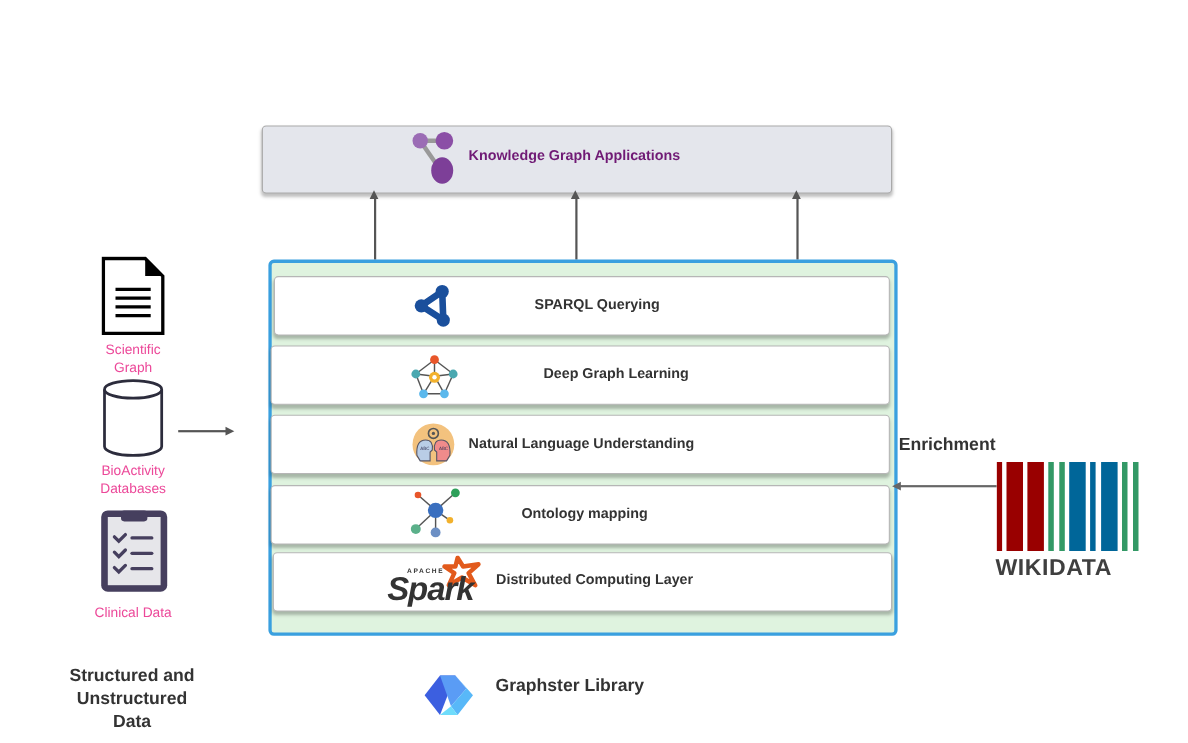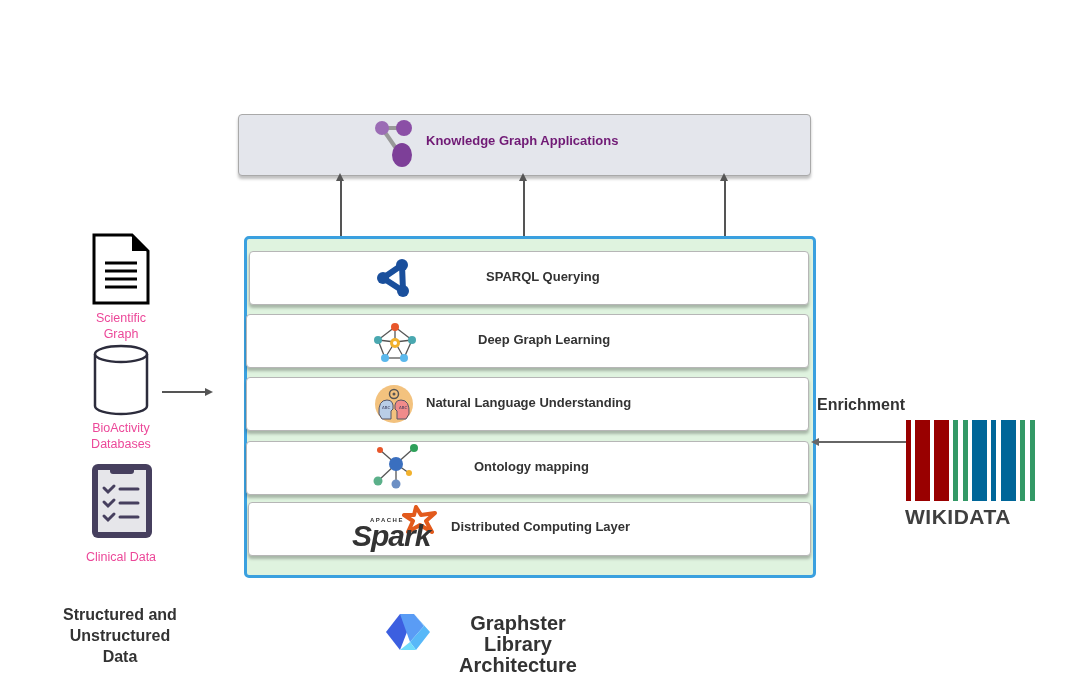--- a/index.html
+++ b/index.html
@@ -65,21 +65,21 @@
     content: ""; position: absolute; left: -7px; top: -3.5px;
     border-top: 4.5px solid transparent; border-bottom: 4.5px solid transparent;
     border-right: 8px solid #666;
   }
 
   .enrich-label { font-size: 16px; font-weight: bold; color: #333; }
   .wikidata-word {
     font-size: 21px; font-weight: bold; color: #3f3f3f; letter-spacing: 0.5px;
   }
   .footer-title {
-    font-size: 20px; font-weight: bold; color: #333; text-align: center; line-height: 21px;
+    font-size: 16px; font-weight: bold; color: #333; text-align: center; line-height: 21px;
   }
 </style>
 </head>
 <body>
 
 <div class="abs kg-box"></div>
 <svg class="abs kg-icon" viewBox="0 0 50 52">
   <line x1="10" y1="10" x2="30" y2="10" stroke="#999" stroke-width="4"></line>
   <line x1="10" y1="10" x2="28" y2="36" stroke="#999" stroke-width="4"></line>
   <circle cx="10" cy="10" r="7" fill="#9b6cb5"></circle>
@@ -123,21 +123,21 @@
     <line x1="32" y1="36" x2="23" y2="20"></line>
   </g>
   <circle cx="23" cy="5" r="4" fill="#e8562a"></circle>
   <circle cx="6" cy="18" r="4" fill="#4aa8b0"></circle>
   <circle cx="40" cy="18" r="4" fill="#4aa8b0"></circle>
   <circle cx="13" cy="36" r="4" fill="#5bb8ec"></circle>
   <circle cx="32" cy="36" r="4" fill="#5bb8ec"></circle>
   <circle cx="23" cy="21" r="5" fill="#f2b12c"></circle>
   <circle cx="23" cy="21" r="2" fill="#fff"></circle>
 </svg>
-<div class="layer-label" style="left:468px; top:332px;padding-left:10px;">Deep Graph Learning</div>
+<div class="layer-label" style="left:484px; top:332px;padding-left:10px;">Deep Graph Learning</div>
 
 <div class="layer" style="left:246px; top:377px; width:561px; height:52px;"></div>
 <svg class="abs" style="left:374px; top:384px; width:40px; height:40px;" viewBox="0 0 40 40">
   <circle cx="20" cy="20" r="19" fill="#f3c27e"></circle>
   <circle cx="20" cy="10" r="4.5" fill="none" stroke="#555" stroke-width="1.5"></circle>
   <circle cx="20" cy="10" r="1.5" fill="#555"></circle>
   <path d="M5 30 Q4 16 13 16 Q20 16 19 25 L17 27 L17 35 L8 35 Z" fill="#b9cde6" stroke="#556" stroke-width="1"></path>
   <path d="M35 30 Q36 16 27 16 Q20 16 21 25 L23 27 L23 35 L32 35 Z" fill="#f08b8b" stroke="#556" stroke-width="1"></path>
   <text x="8" y="25" font-size="4" fill="#335" font-family="DejaVu Sans, sans-serif">ABC</text>
   <text x="25" y="25" font-size="4" fill="#335" font-family="DejaVu Sans, sans-serif">ABC</text>
@@ -239,14 +239,13 @@
 <div class="abs wikidata-word" style="left:905px; top:505px;">WIKIDATA</div>
 
 <svg class="abs" style="left:384px; top:612px; width:48px; height:40px;" viewBox="0 0 48 40">
   <polygon points="2,20 16,2 30,2 16,38" fill="#3c5fe0"></polygon>
   <polygon points="16,2 30,2 40,14 26,30" fill="#5a9cf5"></polygon>
   <polygon points="30,2 46,20 32,38 26,30 40,14" fill="#58b8f8"></polygon>
   <polygon points="16,38 26,30 32,38" fill="#6fdcfb"></polygon>
 </svg>
 <div class="abs footer-title" style="left:440px; top:613px; width:156px;">
   <div>Graphster Library</div>
-  <div>Architecture</div>
 </div>
 
 </body></html>

